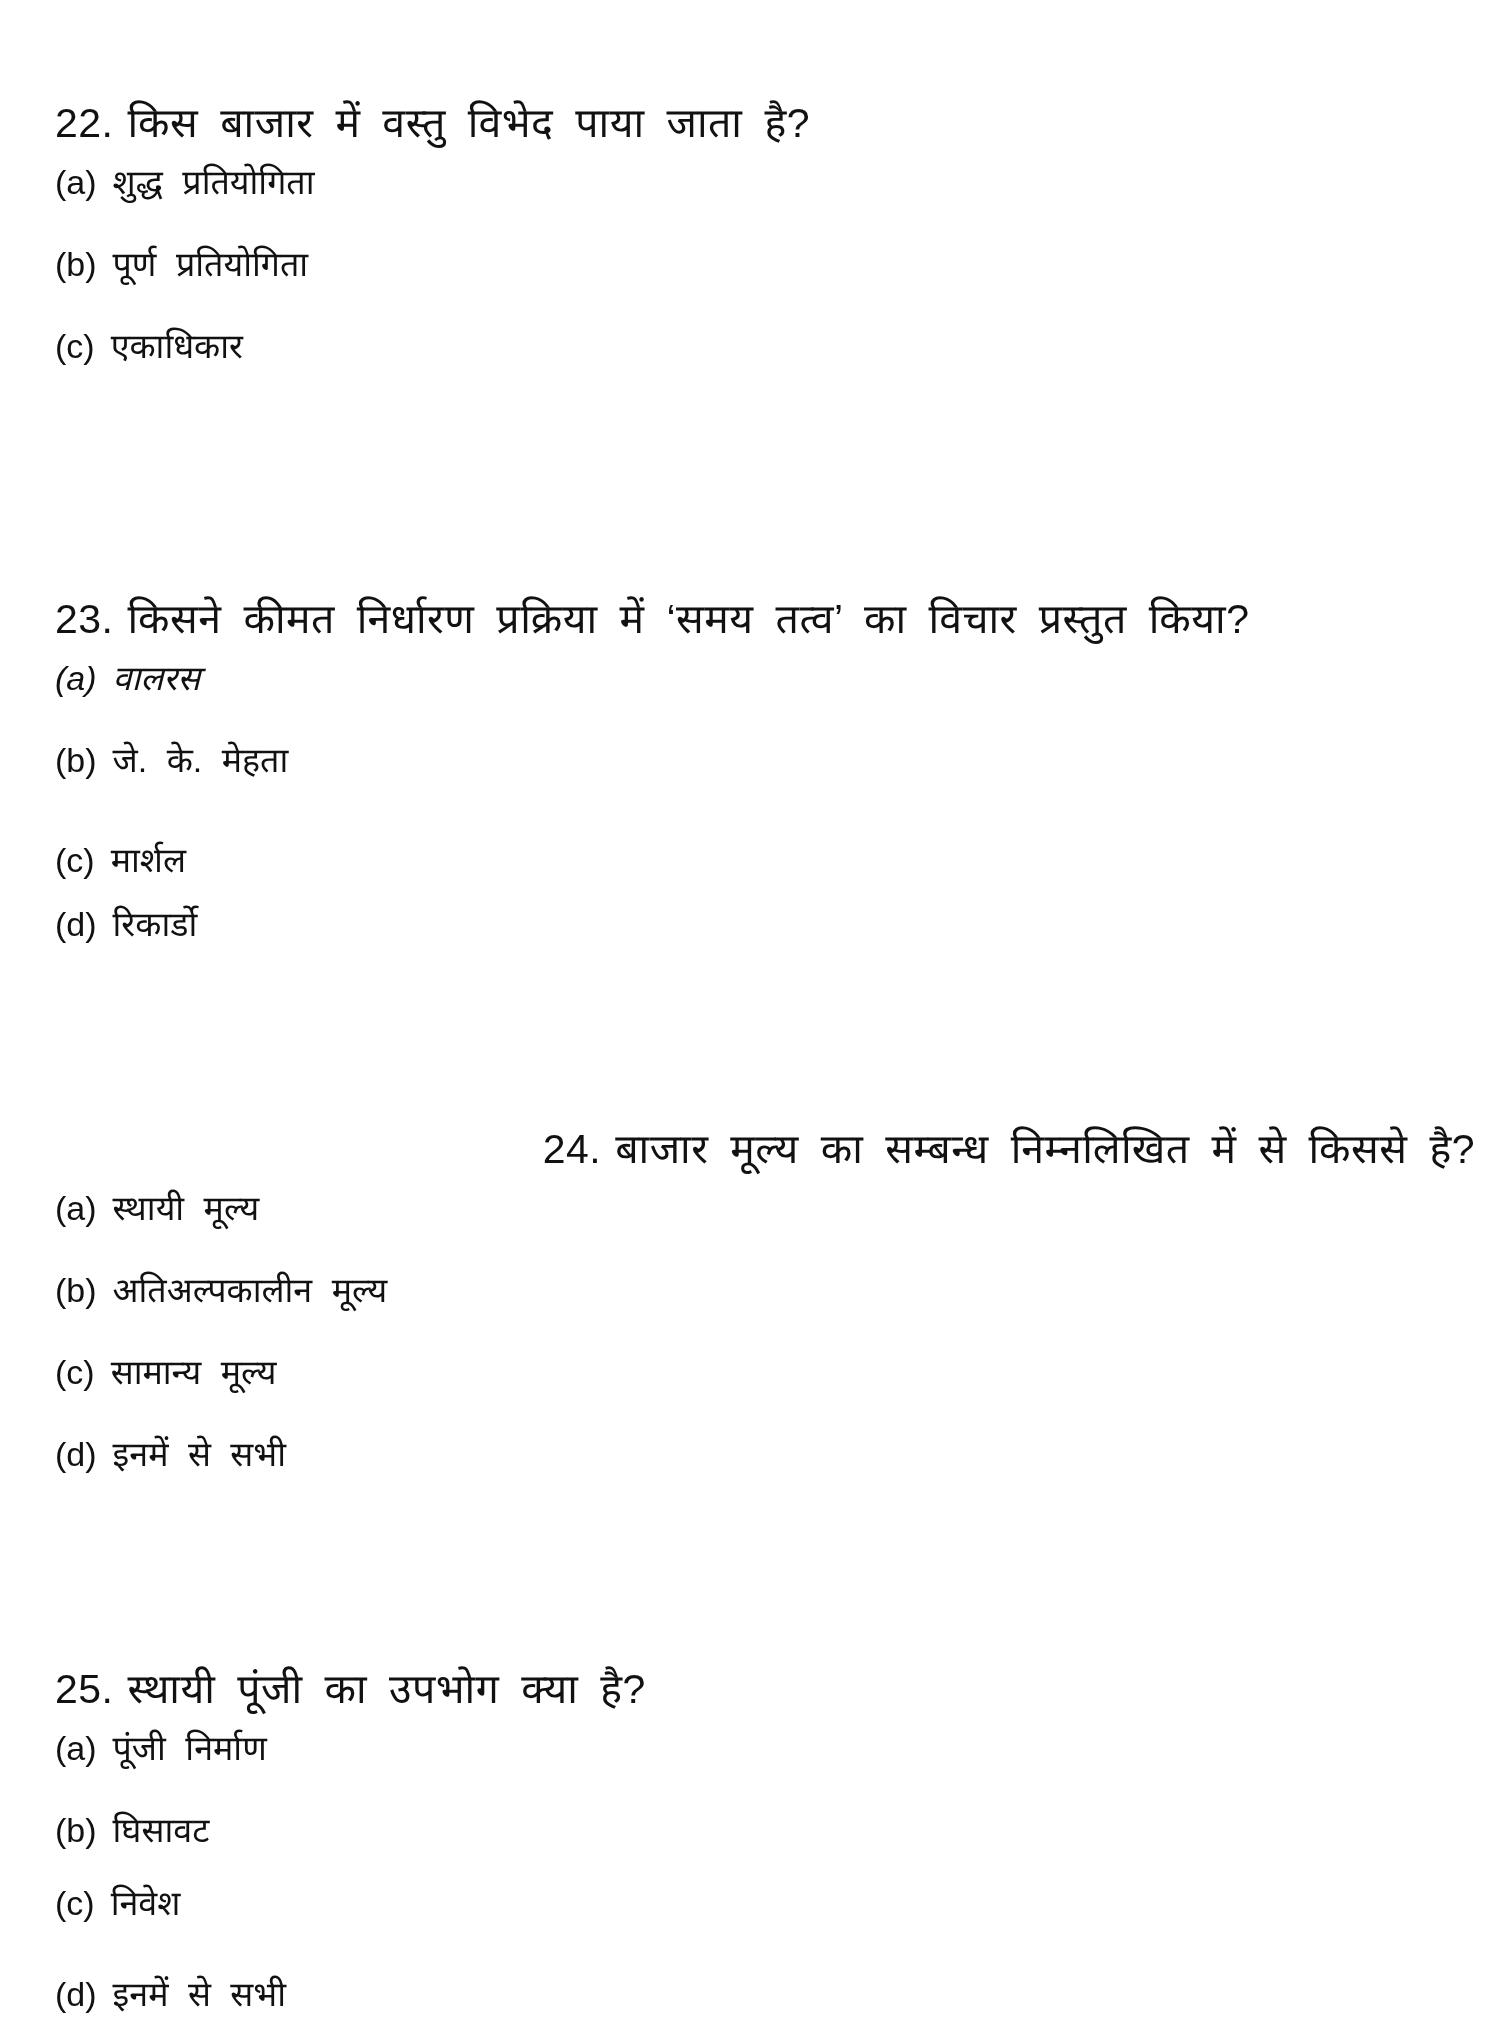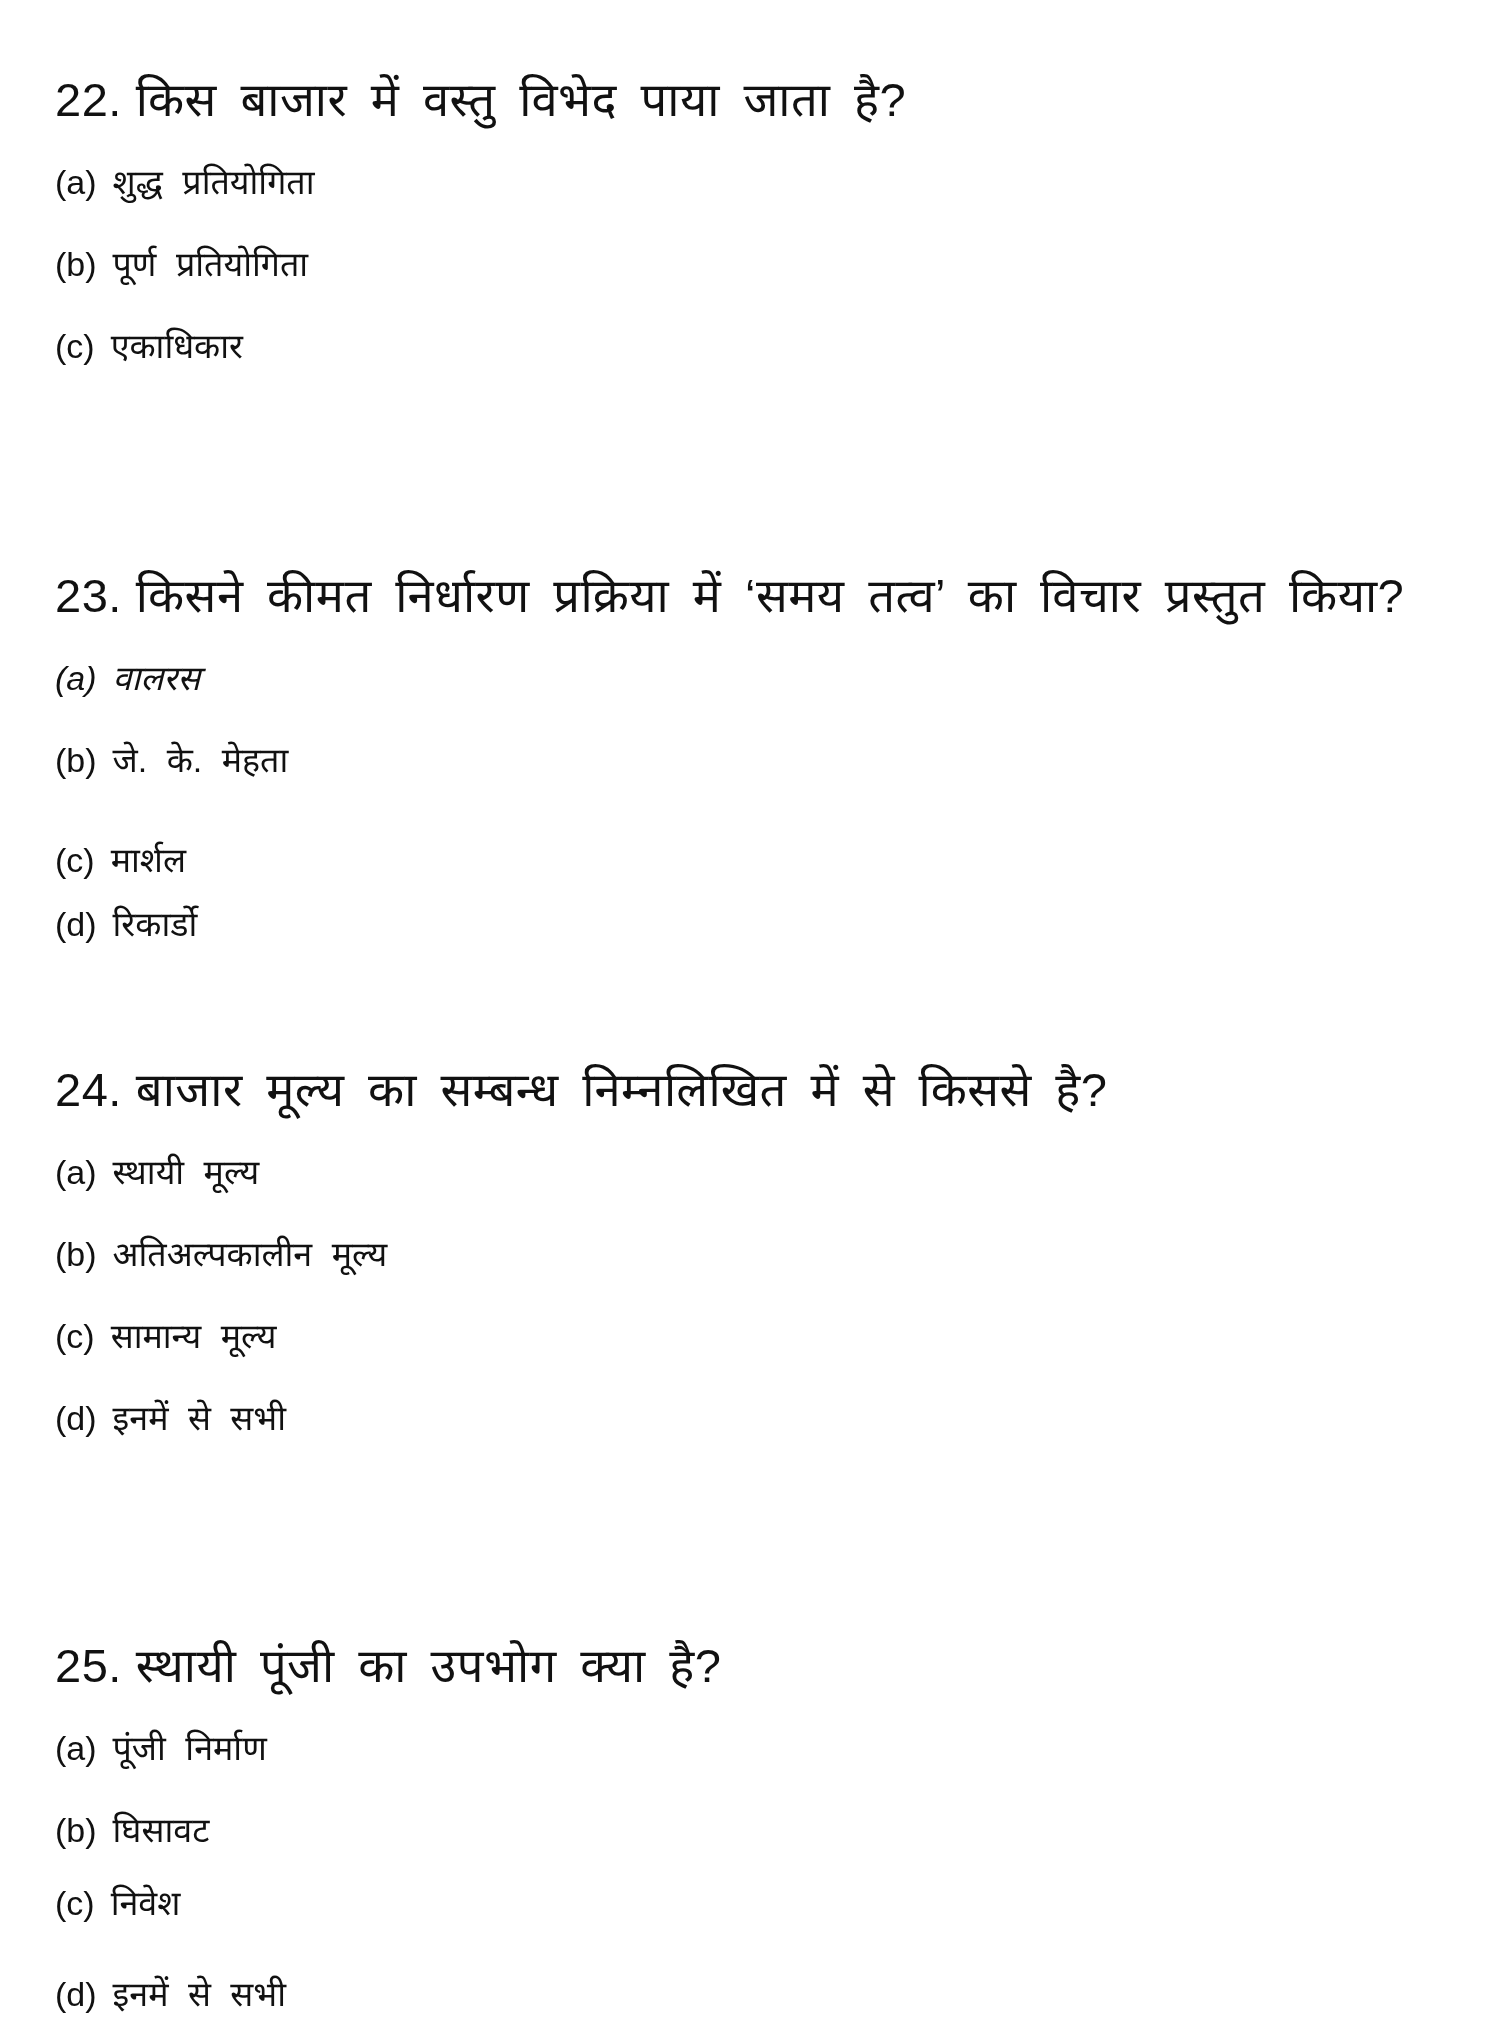--- a/index.html
+++ b/index.html
@@ -14,25 +14,26 @@
       overflow: hidden;
       color: #111111;
       font-family: "Liberation Sans", "DejaVu Sans", sans-serif;
     }
     .question-block {
       position: absolute;
       left: 55px;
       width: 1420px;
     }
     .q-line {
-      font-size: 47px;
+      font-size: 41px;
       line-height: 48px;
       white-space: nowrap;
       letter-spacing: 0.5px;
       word-spacing: 10px;
+      margin-top: 23px;
     }
     .q-num {
       display: inline-block;
       margin-right: 14px;
     }
     .opt {
       font-size: 34px;
       line-height: 48px;
       white-space: nowrap;
       position: absolute;
@@ -73,21 +74,21 @@
     <span class="opt-label">(b)</span><span>जे. के. मेहता</span>
   </div>
   <div class="opt" style="top:264px;">
     <span class="opt-label">(c)</span><span>मार्शल</span>
   </div>
   <div class="opt" style="top:328px;">
     <span class="opt-label">(d)</span><span>रिकार्डो</span>
   </div>
 </div>
 
-<div class="question-block" style="top:1066px;">
+<div class="question-block" style="top:1102px;text-align:right;">
   <div class="q-line">
     <span class="q-num">24.</span><span>बाजार मूल्य का सम्बन्ध निम्नलिखित में से किससे है?</span>
   </div>
   <div class="opt" style="top:82px;">
     <span class="opt-label">(a)</span><span>स्थायी मूल्य</span>
   </div>
   <div class="opt" style="top:164px;">
     <span class="opt-label">(b)</span><span>अतिअल्पकालीन मूल्य</span>
   </div>
   <div class="opt" style="top:246px;">

